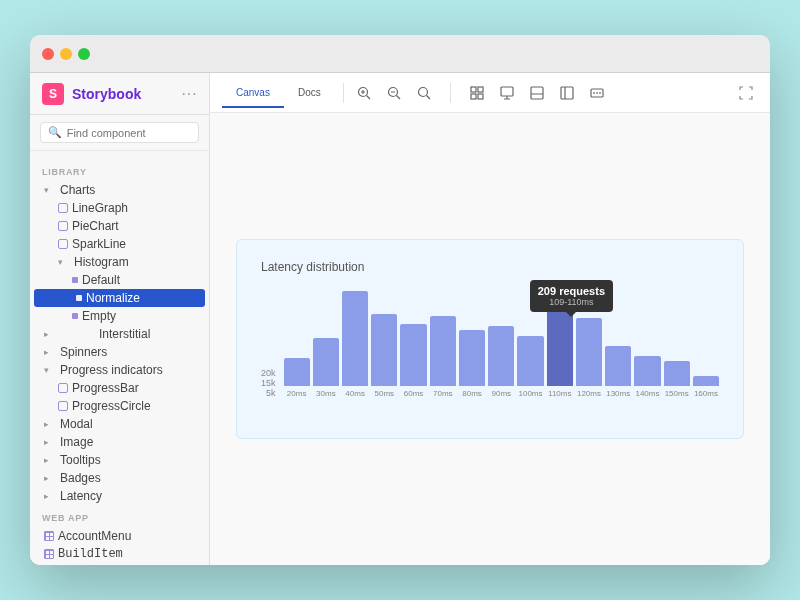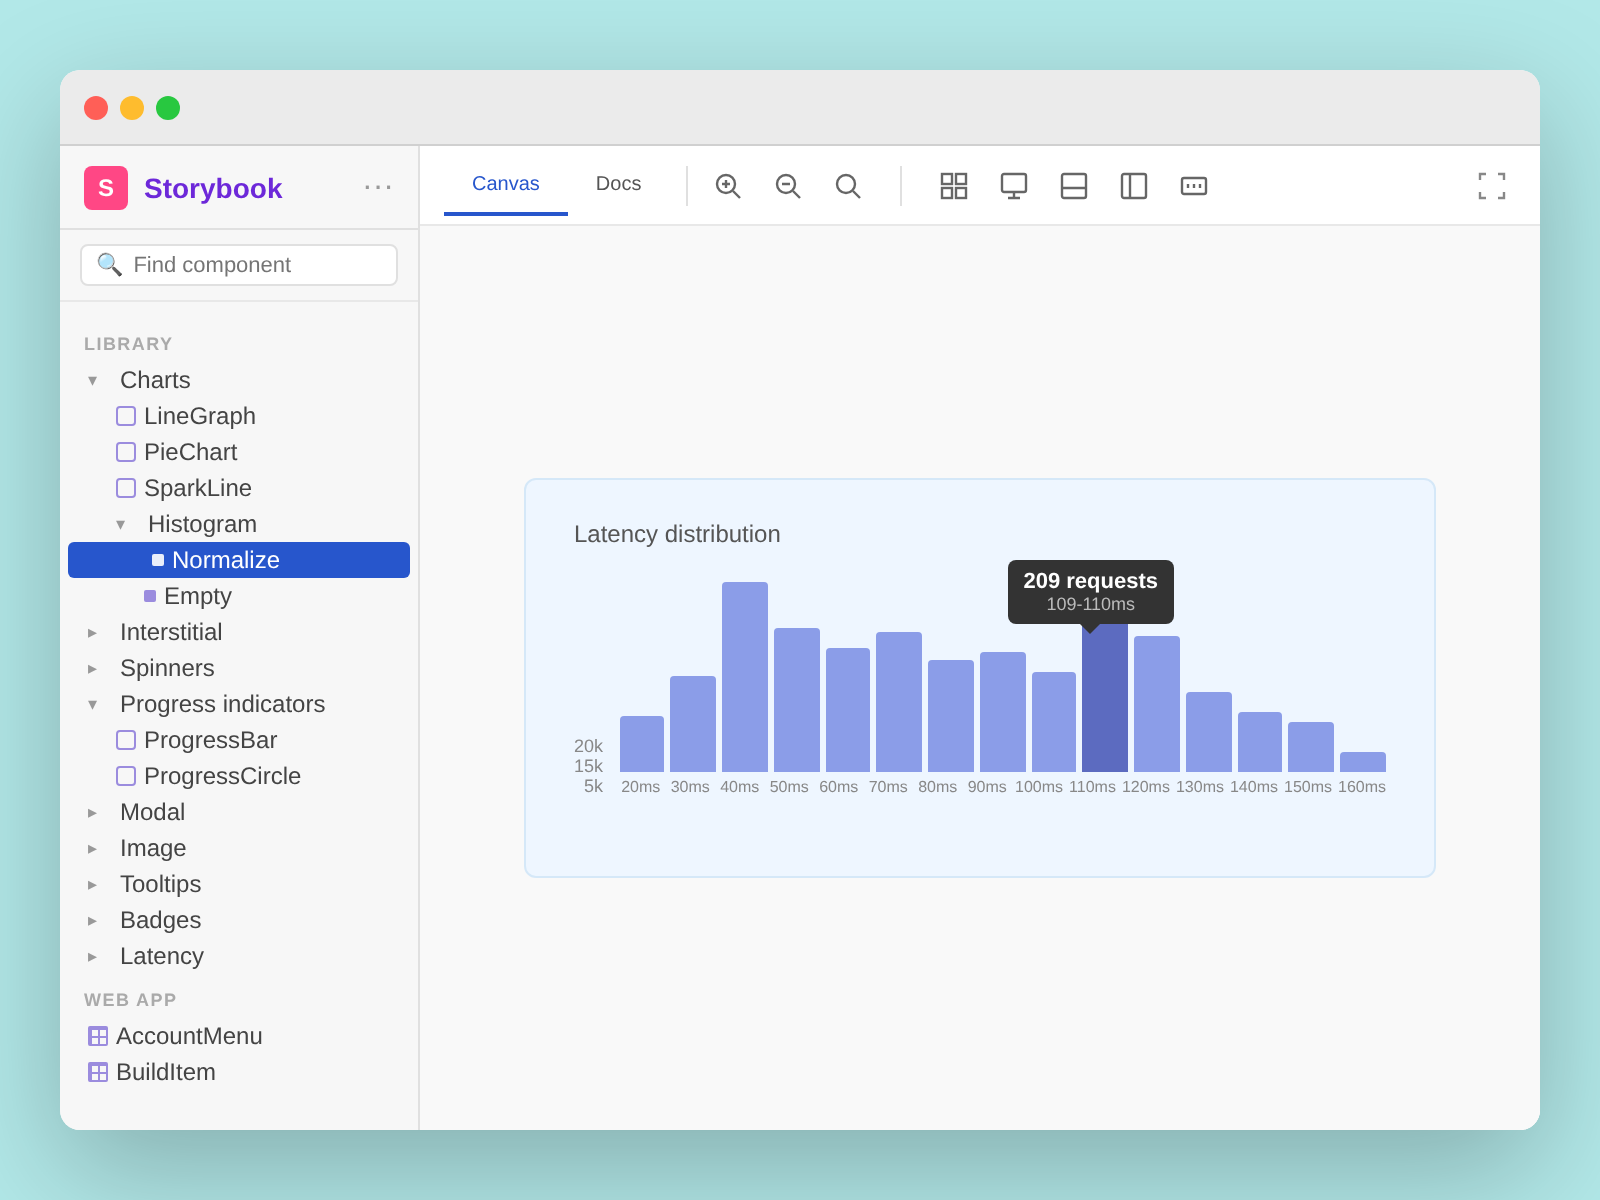--- a/index.html
+++ b/index.html
@@ -258,21 +258,21 @@
       overflow: hidden;
       padding: 20px;
     }
 
     
     .chart-container {
       background: #eef6ff;
       border: 1px solid #d5e8f8;
       border-radius: 6px;
       padding: 20px 24px 16px;
-      width: 456px;
+      width: 508px;
       min-height: 200px;
       position: relative;
     }
     .chart-title {
       font-size: 12px;
       color: #555;
       margin-bottom: 12px;
     }
     .chart-tooltip {
       position: absolute;
@@ -393,34 +393,39 @@
           <div class="tree-item">
             <span class="indent" style="width: 24px;"></span>
             <span class="component-icon"></span>
             <span style="font-size: 12px;">SparkLine</span>
           </div>
           <div class="tree-item">
             <span class="indent" style="width: 24px;"></span>
             <span class="tree-icon">▾</span>
             <span style="font-size: 12px;">Histogram</span>
           </div>
+          <div class="tree-item">
+            <span class="indent" style="width: 38px;"></span>
+            <span class="story-dot"></span>
+            <span style="font-size: 12px;">Default</span>
+          </div>
           <div class="tree-item active">
             <span class="indent" style="width: 38px;"></span>
             <span class="story-dot"></span>
             <span style="font-size: 12px;">Normalize</span>
           </div>
           <div class="tree-item">
             <span class="indent" style="width: 38px;"></span>
             <span class="story-dot"></span>
             <span style="font-size: 12px;">Empty</span>
           </div>
           <div class="tree-item">
             <span class="indent" style="width: 10px;"></span>
             <span class="tree-icon">▸</span>
-            <span style="font-size: 12px;">Interstitial</span>
+            <span style="font-size: 12px; margin-left: 39px;">Interstitial</span>
           </div>
           <div class="tree-item">
             <span class="indent" style="width: 10px;"></span>
             <span class="tree-icon">▸</span>
             <span style="font-size: 12px;">Spinners</span>
           </div>
           <div class="tree-item">
             <span class="indent" style="width: 10px;"></span>
             <span class="tree-icon">▾</span>
             <span style="font-size: 12px;">Progress indicators</span>
@@ -462,21 +467,21 @@
           </div>
           <div class="tree-section-label">WEB APP</div>
           <div class="tree-item">
             <span class="indent" style="width: 10px;"></span>
             <span class="grid-icon"></span>
             <span style="font-size: 12px;">AccountMenu</span>
           </div>
           <div class="tree-item">
             <span class="indent" style="width: 10px;"></span>
             <span class="grid-icon"></span>
-            <span style="font-size: 12px;">BuildItem</span>
+            <span style="font-size: 12px; font-family: Liberation Mono, monospace;">BuildItem</span>
           </div>
           <div class="tree-item">
             <span class="indent" style="width: 10px;"></span>
           </div>
         </div>
     </div>
 
     <div class="main-content">
       <div class="main-toolbar">
         <div class="tab-btn active">Canvas</div>

